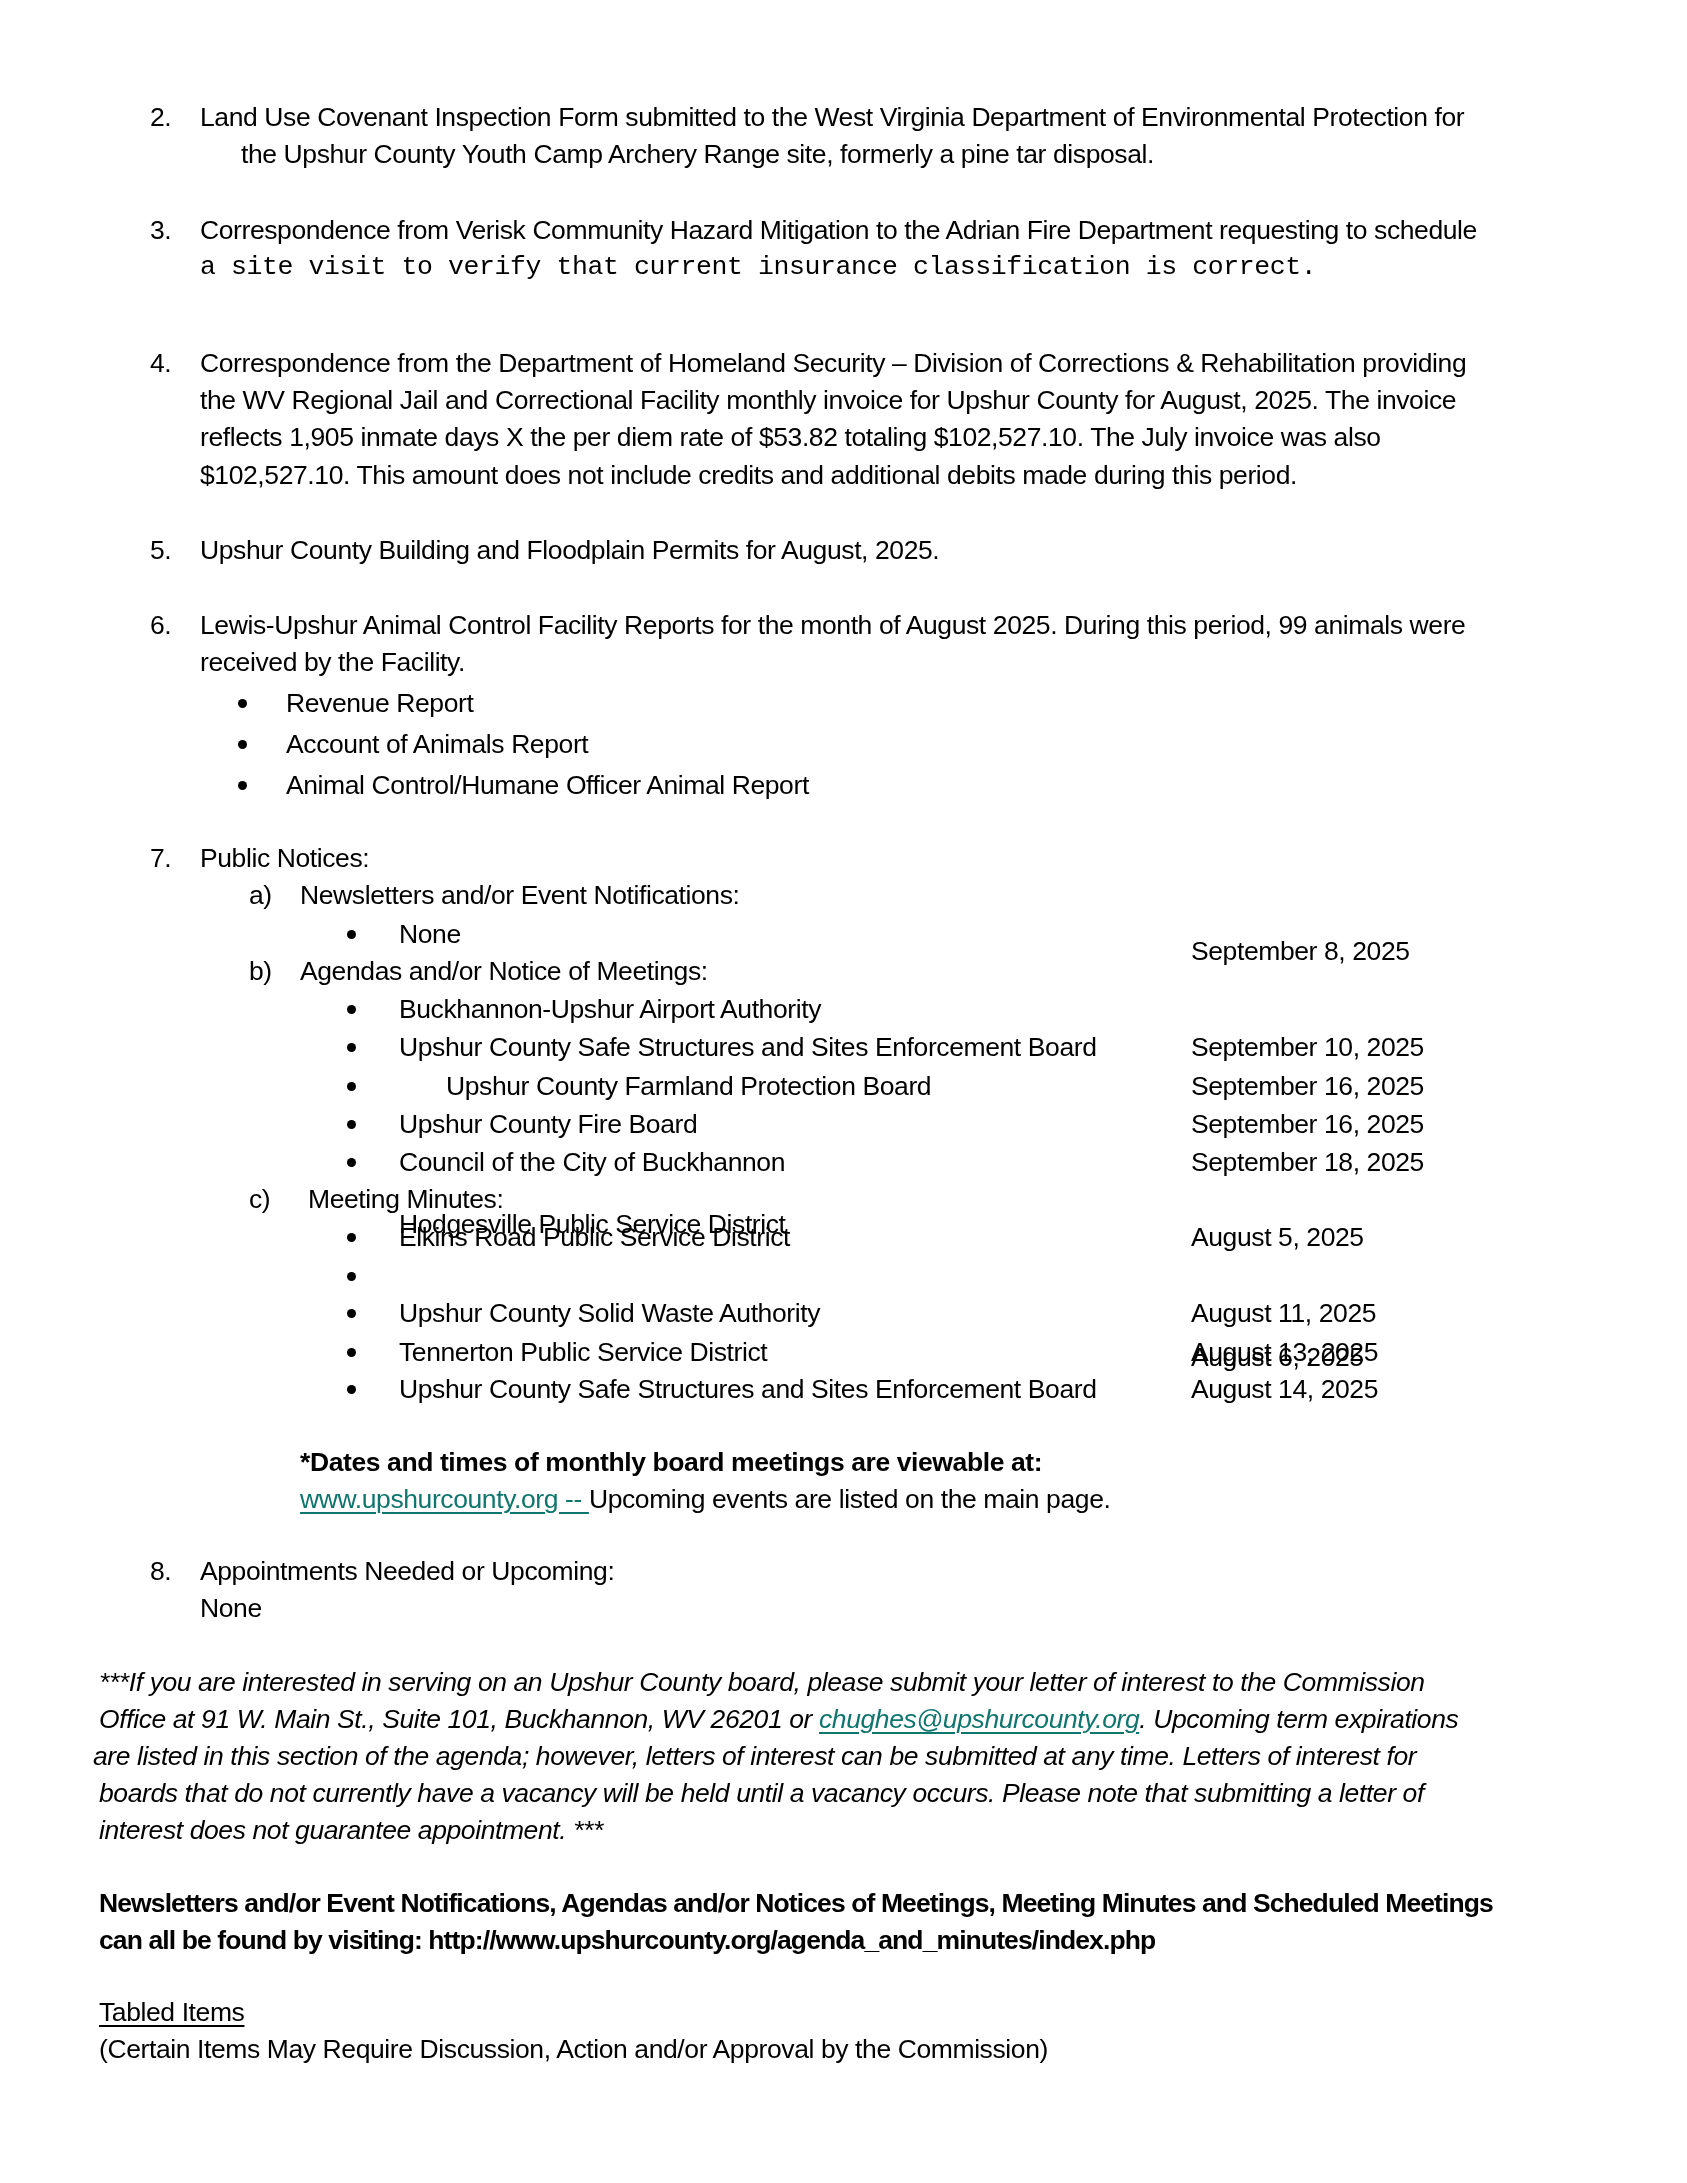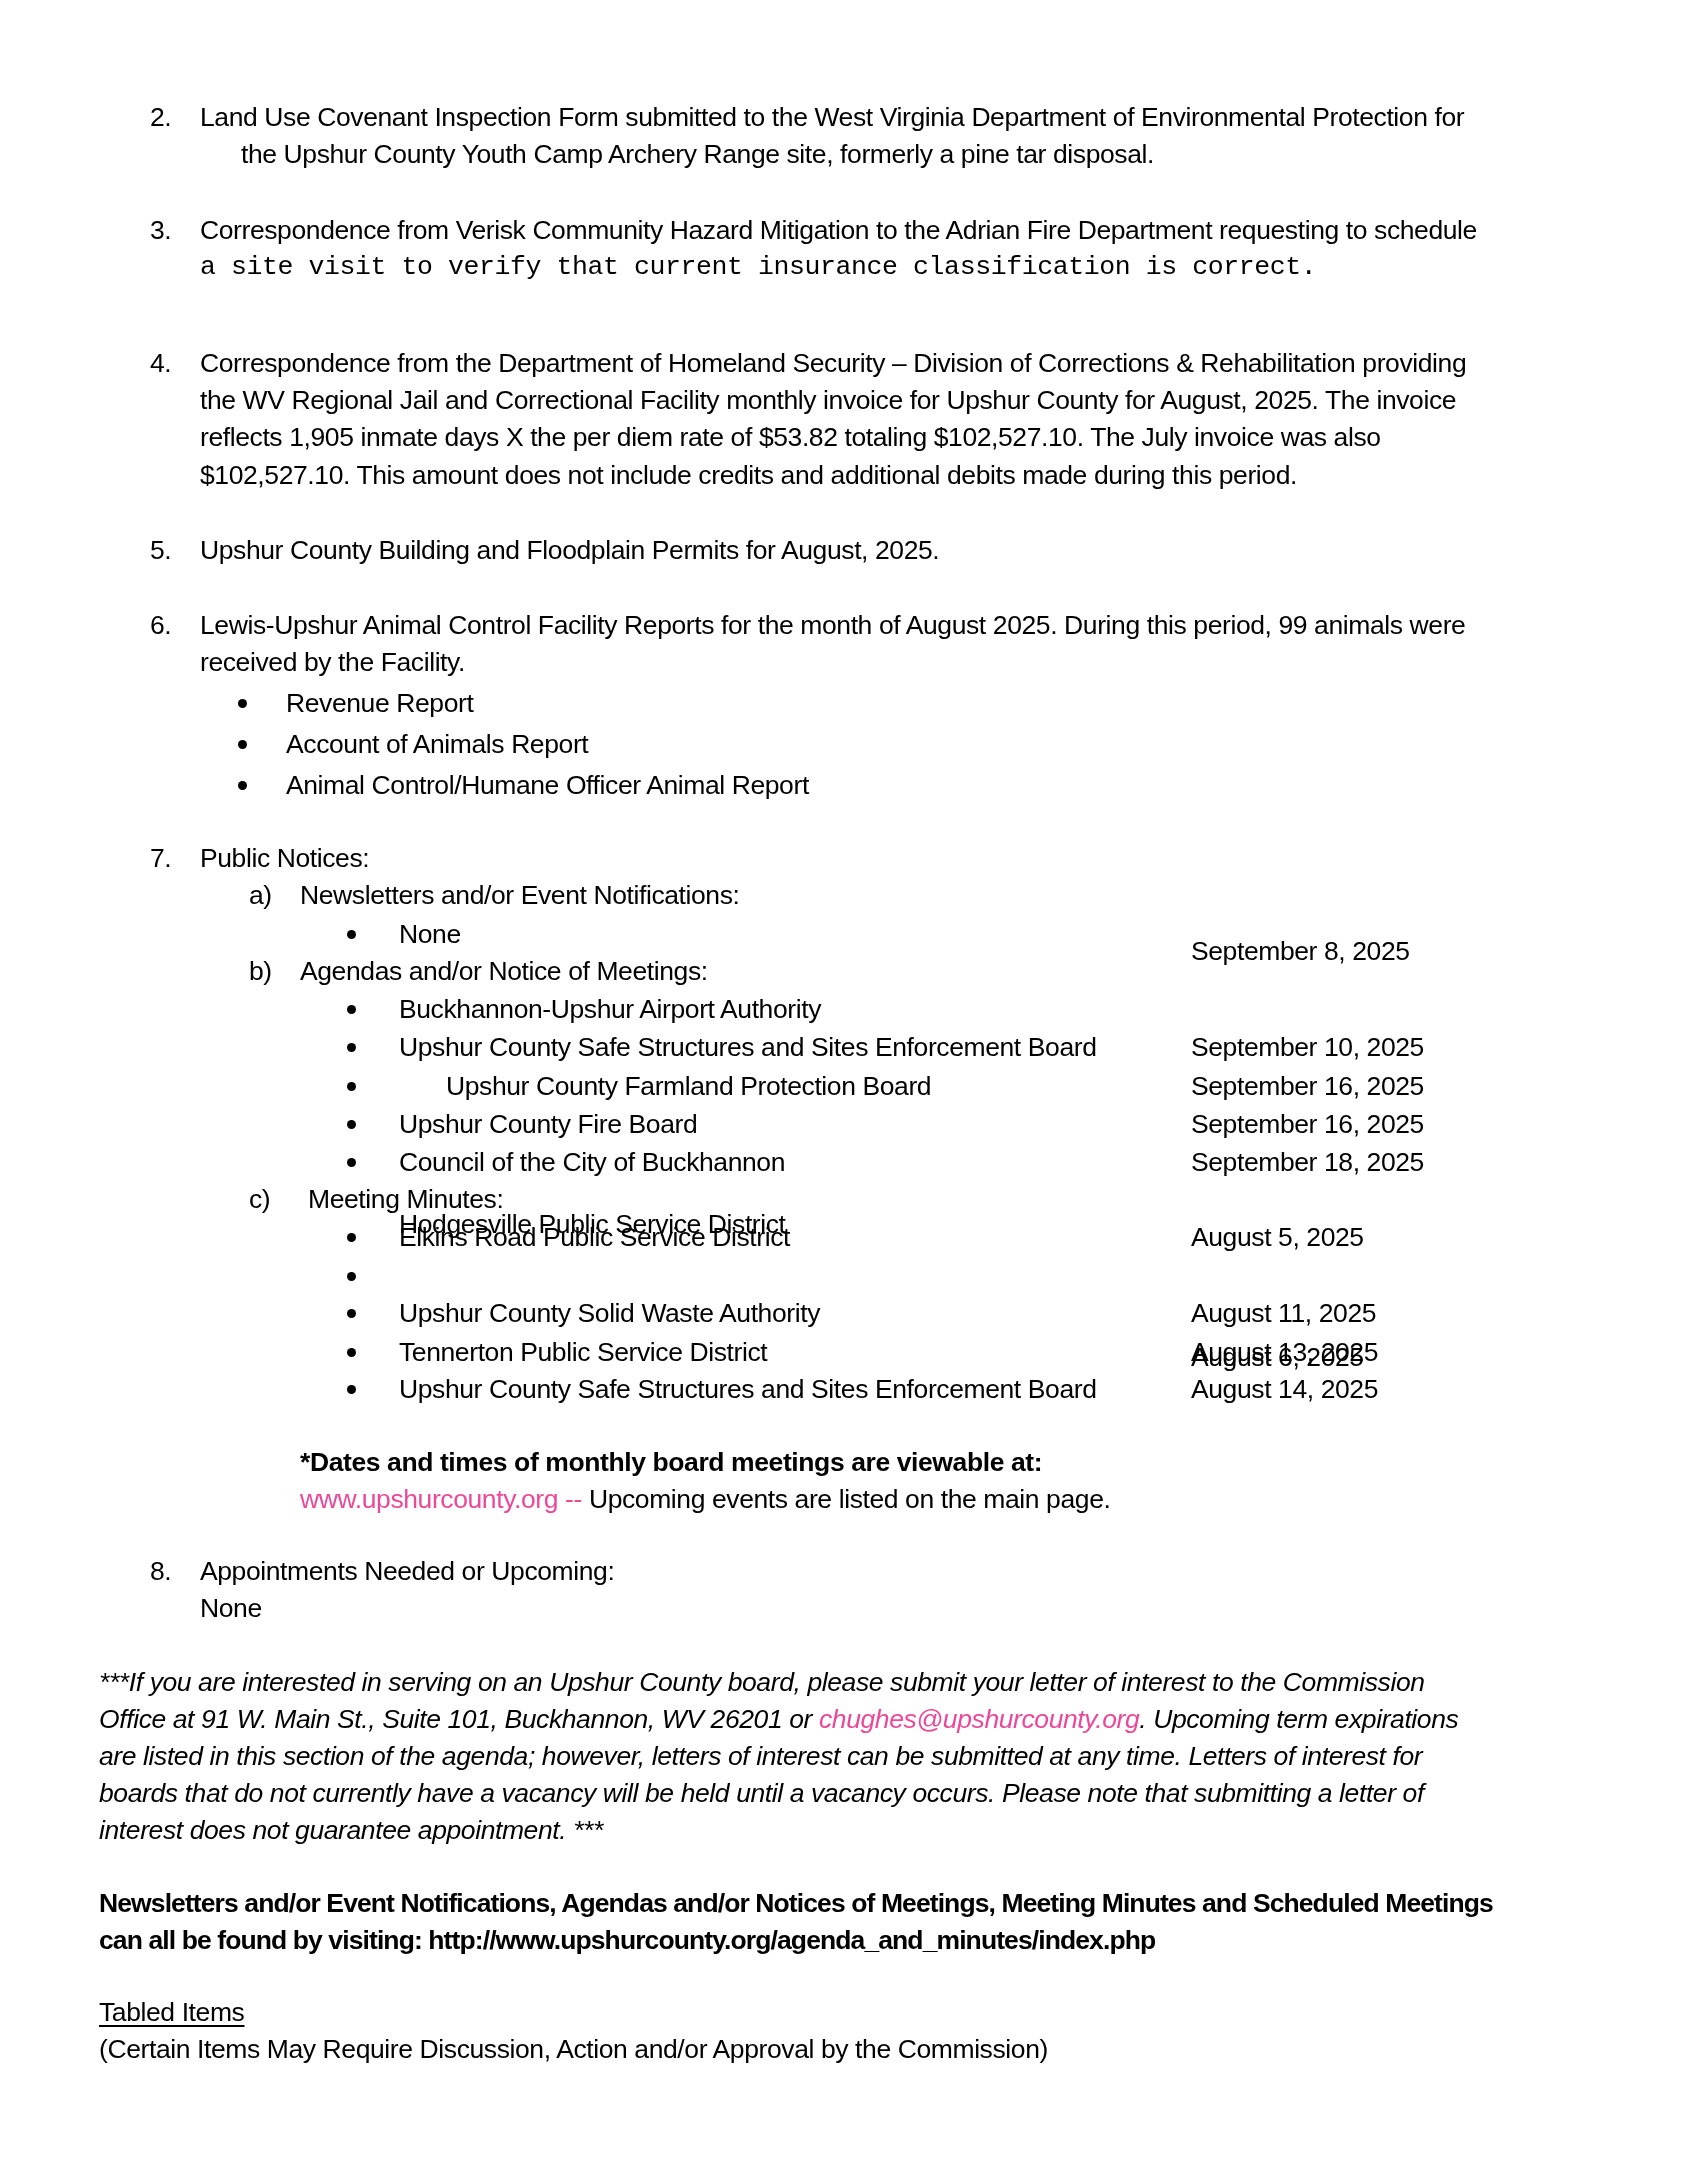--- a/index.html
+++ b/index.html
@@ -14,21 +14,21 @@
     font-size: 26.5px; line-height: 37px; height: 37px;
     letter-spacing: -0.4px;
   }
   .num { position: absolute; font-size: 26.5px; line-height: 37px; letter-spacing: -0.4px; }
   .bullet {
     position: absolute; width: 9.3px; height: 9.3px; border-radius: 50%;
     background: #000;
   }
   .italic { font-style: italic; }
   .bold { font-weight: bold; }
-  .link { color: #ec4899; text-decoration-thickness: 2px; text-underline-offset: 4px; }
+  .link { color: #0f766e; text-decoration: underline; text-decoration-thickness: 2px; text-underline-offset: 4px; }
   .underline { text-decoration: underline; text-decoration-thickness: 2px; text-underline-offset: 4px; }
   .date { position: absolute; left: 1191px; font-size: 26.5px; line-height: 37px; letter-spacing: -0.4px; white-space: nowrap; }
 </style>
 </head>
 <body>
 
 <div class="page">
 
   <div>
     <span class="num" style="left:150px; top:99px;">2.</span>
@@ -145,21 +145,21 @@
     <span class="num" style="left:150px; top:1553px;">8.</span>
     <div class="ln" style="left:200px; top:1553px;">Appointments Needed or Upcoming:</div>
     <div class="ln" style="left:200px; top:1590px;">None</div>
   </div>
 
   <div>
     <div class="ln italic" style="left:99px; top:1664px;">***If you are interested in serving on an Upshur County board, please submit your letter of interest to the Commission</div>
     <div class="ln italic" style="left:99px; top:1701px;">
       <span>Office at 91 W. Main St., Suite 101, Buckhannon, WV 26201 or </span><a class="link">chughes@upshurcounty.org</a><span>.  Upcoming term expirations</span>
     </div>
-    <div class="ln italic" style="left:99px; top:1738px;">are listed in this section of the agenda; however, letters of interest can be submitted at any time.  Letters of interest for</div>
+    <div class="ln italic" style="left:93px; top:1738px;">are listed in this section of the agenda; however, letters of interest can be submitted at any time.  Letters of interest for</div>
     <div class="ln italic" style="left:99px; top:1775px;">boards that do not currently have a vacancy will be held until a vacancy occurs.  Please note that submitting a letter of</div>
     <div class="ln italic" style="left:99px; top:1812px;">interest does not guarantee appointment. ***</div>
   </div>
 
   <div>
     <div class="ln bold" style="left:99px; top:1885px; letter-spacing:-0.9px;">Newsletters and/or Event Notifications, Agendas and/or Notices of Meetings, Meeting Minutes and Scheduled Meetings</div>
     <div class="ln bold" style="left:99px; top:1922px; letter-spacing:-0.9px;">can all be found by visiting: http://www.upshurcounty.org/agenda_and_minutes/index.php</div>
   </div>
 
   <div>

